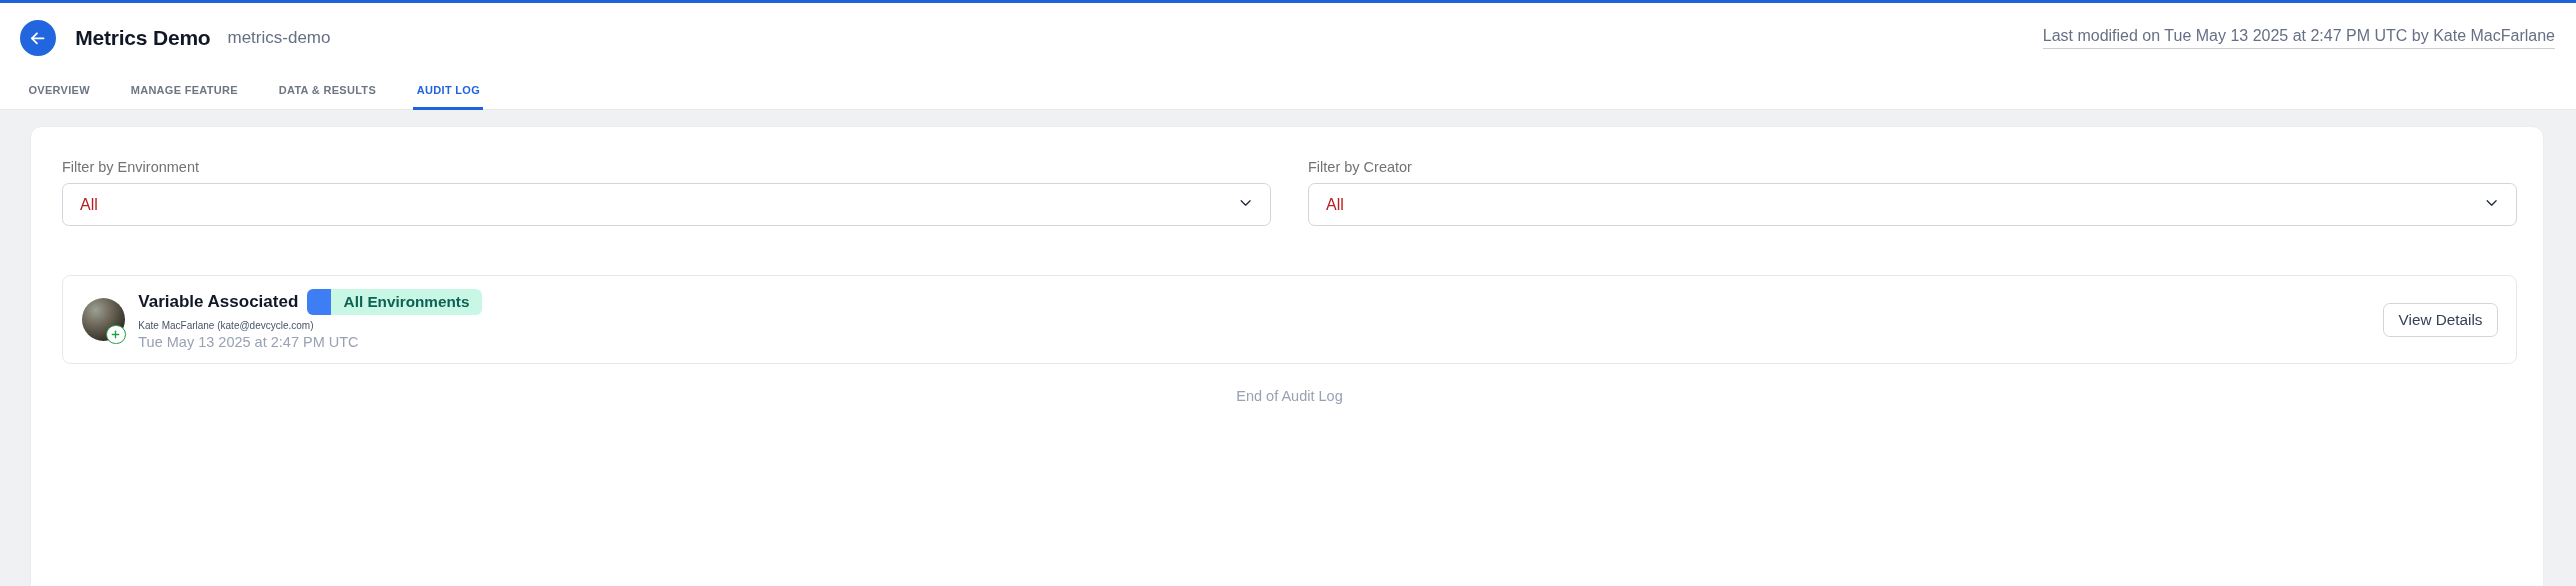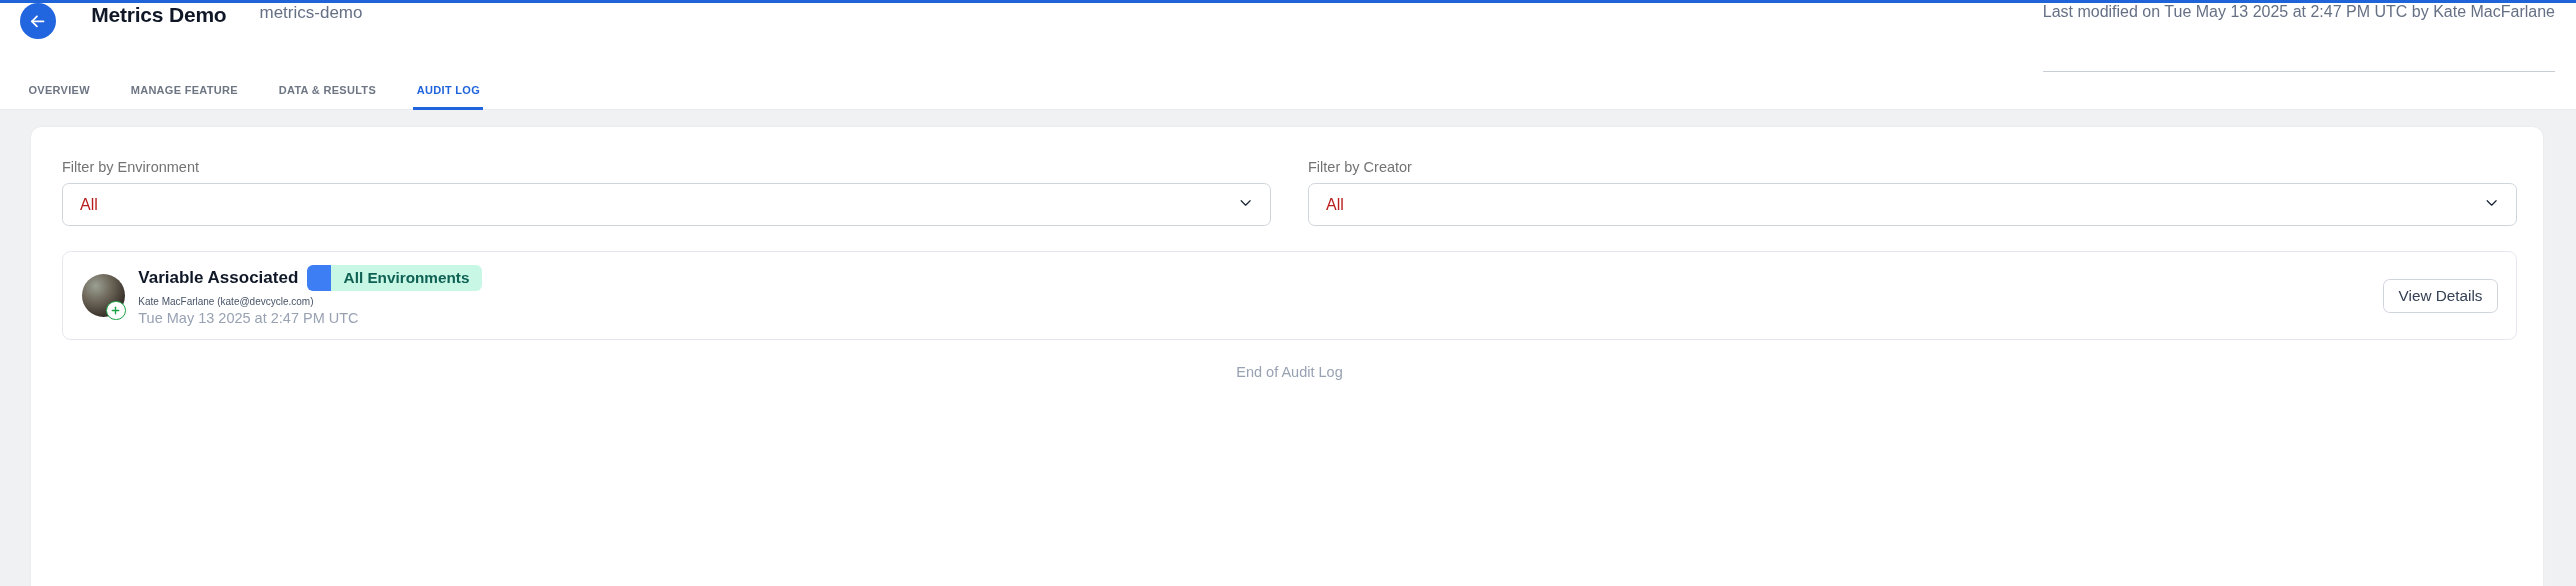--- a/index.html
+++ b/index.html
@@ -18,22 +18,22 @@
   .header {
     background: #ffffff;
     height: 107px;
     border-bottom: 0.9px solid #e9eaec;
     display: flex;
     flex-direction: column;
   }
   .header-top {
     flex: 1;
     display: flex;
+    align-items: center;
     padding: 0 21px 0 19.6px;
-    gap: 16px;
   }
   .back-button {
     width: 36px; height: 36px;
     border-radius: 50%;
     background: #2166de;
     border: none;
     display: flex; align-items: center; justify-content: center;
     cursor: pointer;
     flex: none;
   }
@@ -114,21 +114,21 @@
     padding: 0 17px;
     font-size: 16px;
     color: #101828;
     cursor: pointer;
   }
   .select-value, .date-value { font-size: 16px; color: #b91c1c; }
   .chevron { flex: none; margin-left: 10.2px; }
 
   
   .entry-card {
-    margin-top: 25px;
+    margin-top: 49px;
     border: 0.9px solid #e4e7ec;
     border-radius: 8.5px;
     height: 89px;
     display: flex;
     align-items: center;
     padding: 0 18px 0 18.7px;
     background: #ffffff;
   }
   .avatar-wrap { position: relative; width: 43px; height: 43px; flex: none; }
   .avatar {

